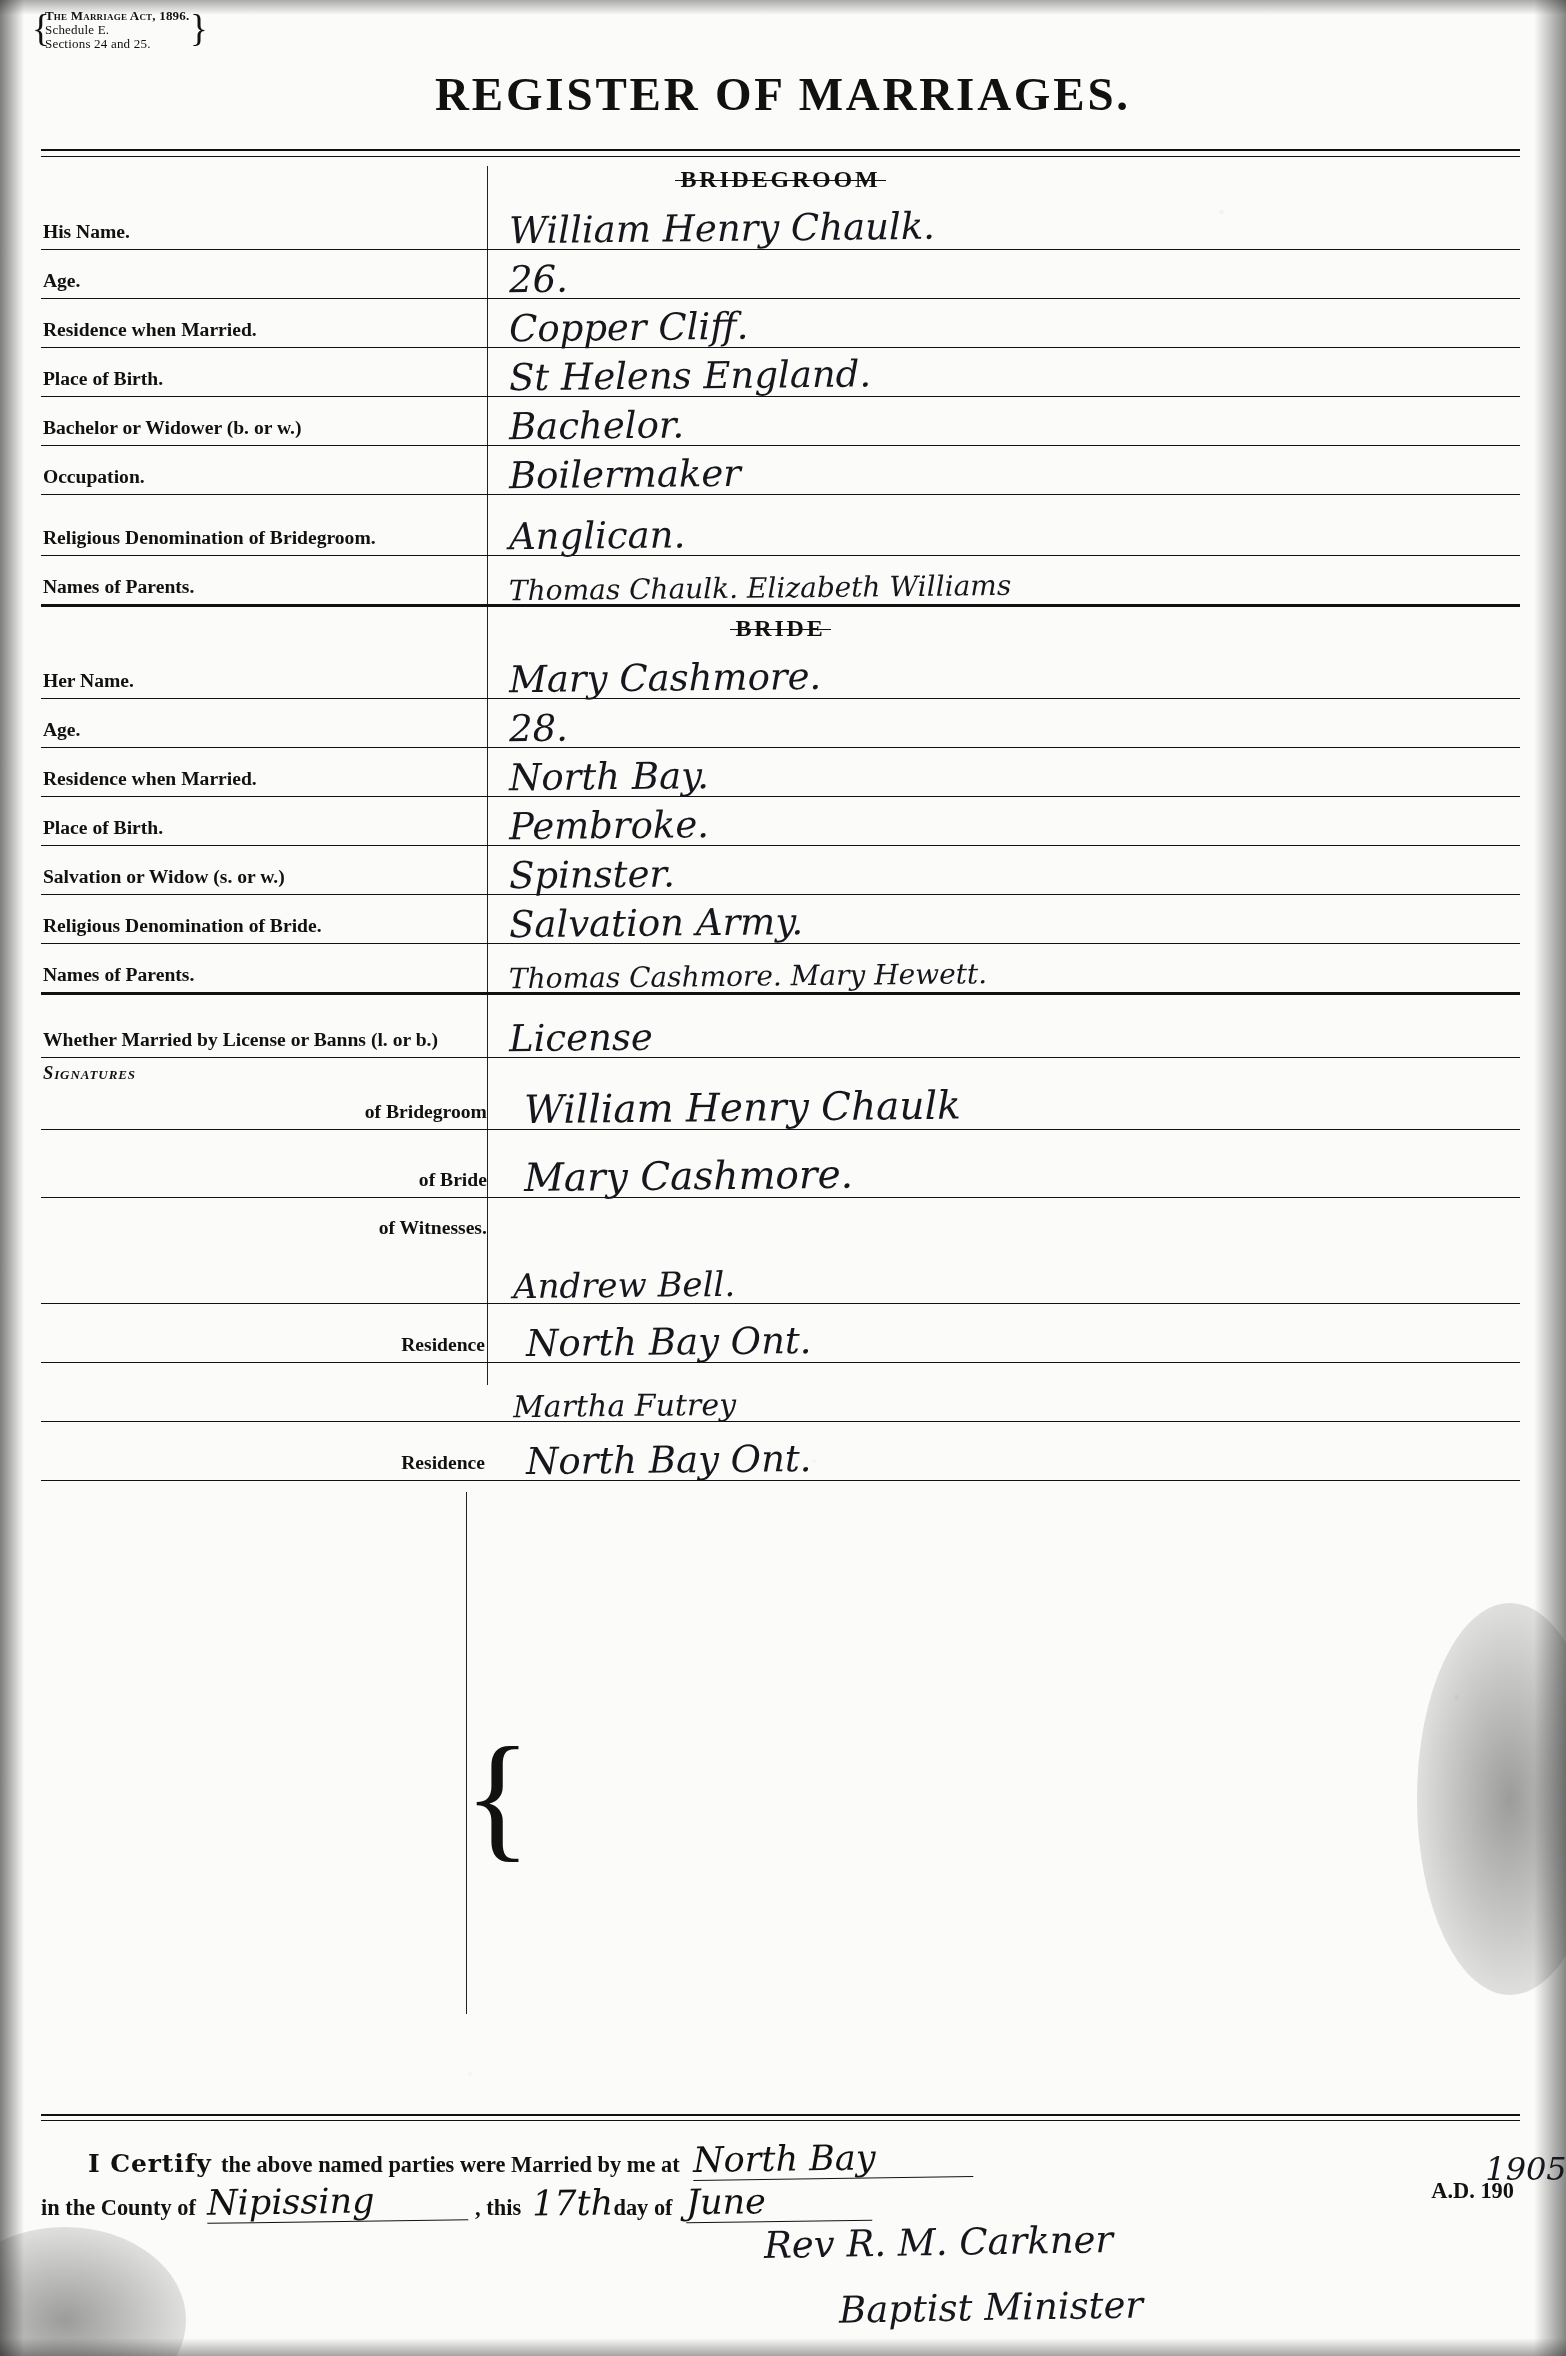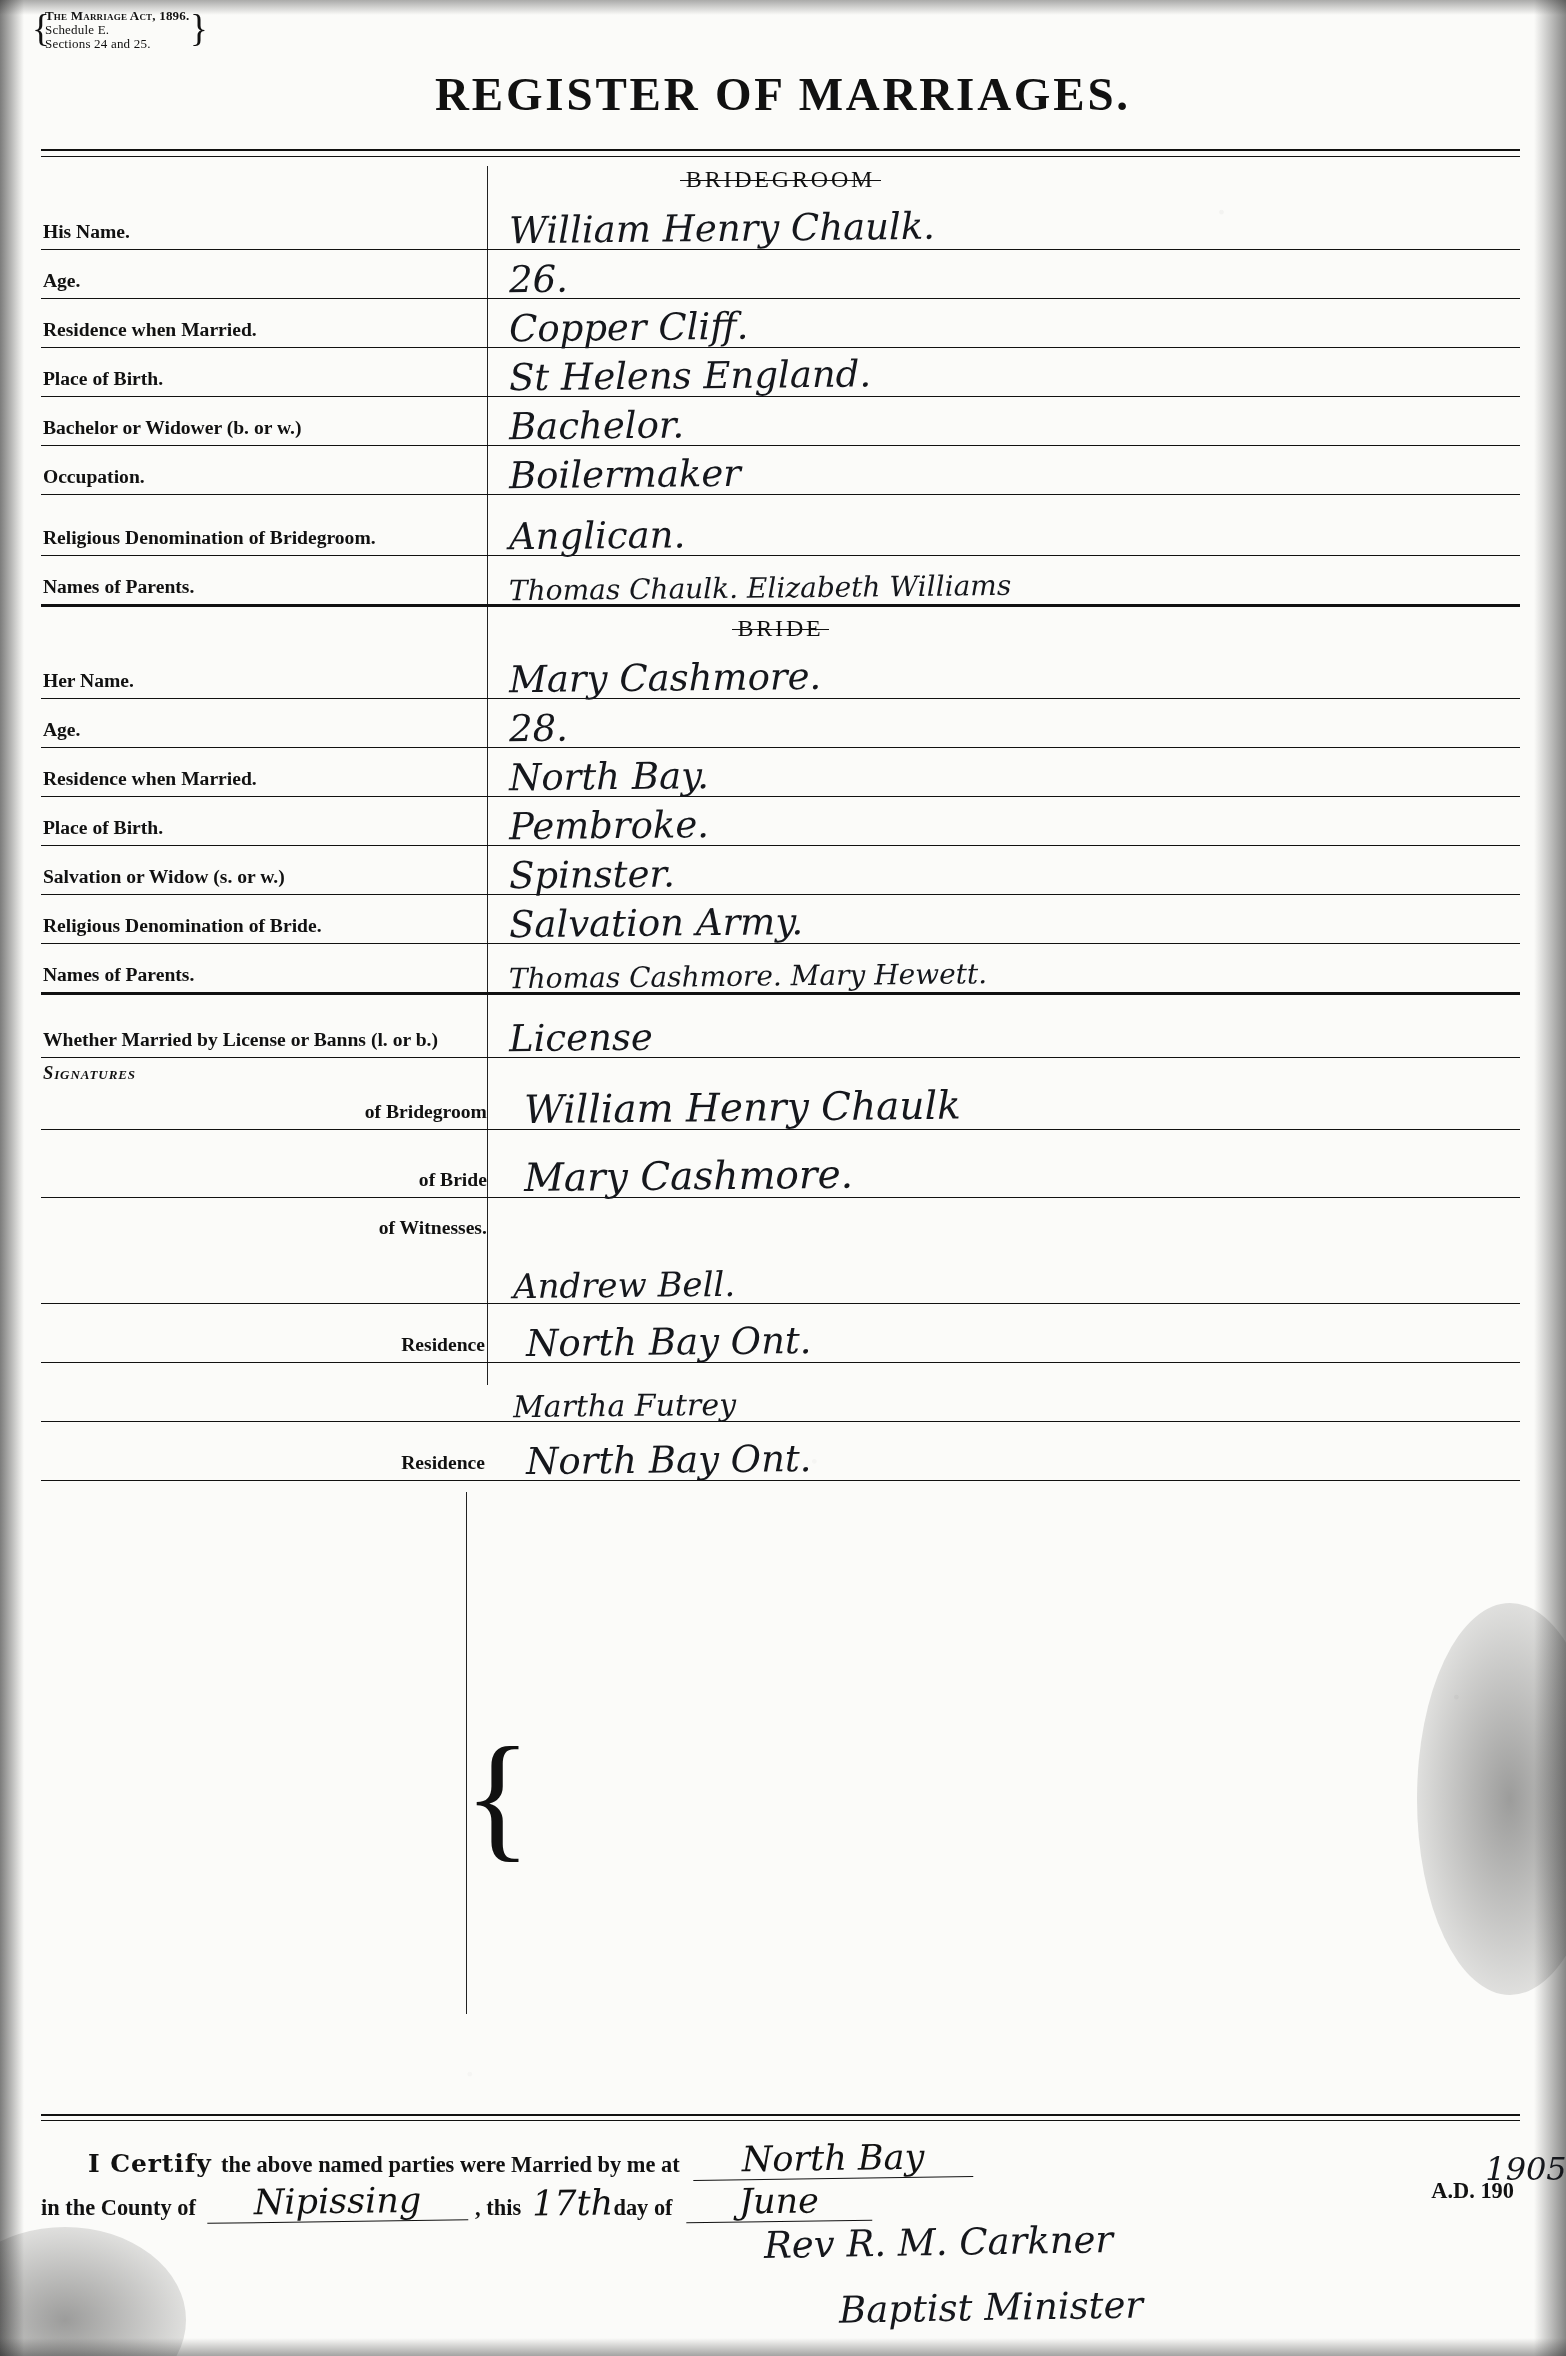--- a/index.html
+++ b/index.html
@@ -118,21 +118,21 @@
     top: 1492px;
     width: 0;
     border-left: 1.9px solid #222;
     height: 522px;
   }
 
   .section-head {
     position: relative;
     height: 35px;
     text-align: center;
-    font-weight: normal;
+    font-weight: bold;
     font-size: 24px;
     letter-spacing: 2.8px;
     font-family: "Liberation Serif", serif;
   }
   .section-head span {
     position: relative;
     display: inline-block;
     padding: 0 5.6px;
   }
   .section-head span::after {
@@ -233,21 +233,20 @@
     width: 1479px;
     font-size: 22.4px;
     font-weight: bold;
     font-family: "Liberation Serif", serif;
   }
   .certify .line1, .certify .line2 {
     position: relative;
     display: flex;
     align-items: baseline;
     height: 43px;
-    text-align: center;
   }
   .certify .blackletter {
     font-family: "DejaVu Serif", serif;
     font-weight: bold;
     font-size: 25px;
     letter-spacing: 0.9px;
   }
   .certify .hand-in {
     font-family: "DejaVu Serif", serif;
     font-style: italic;

